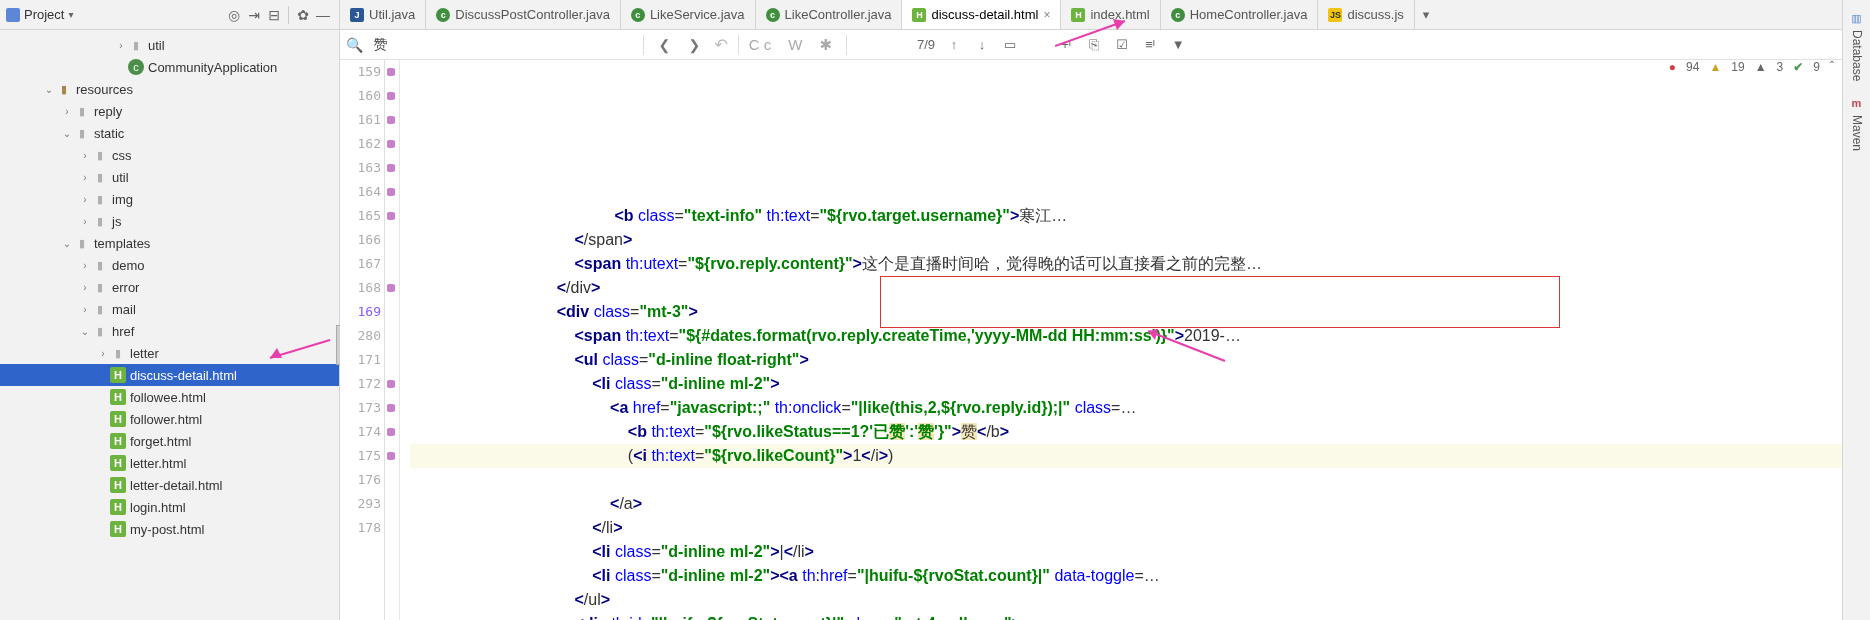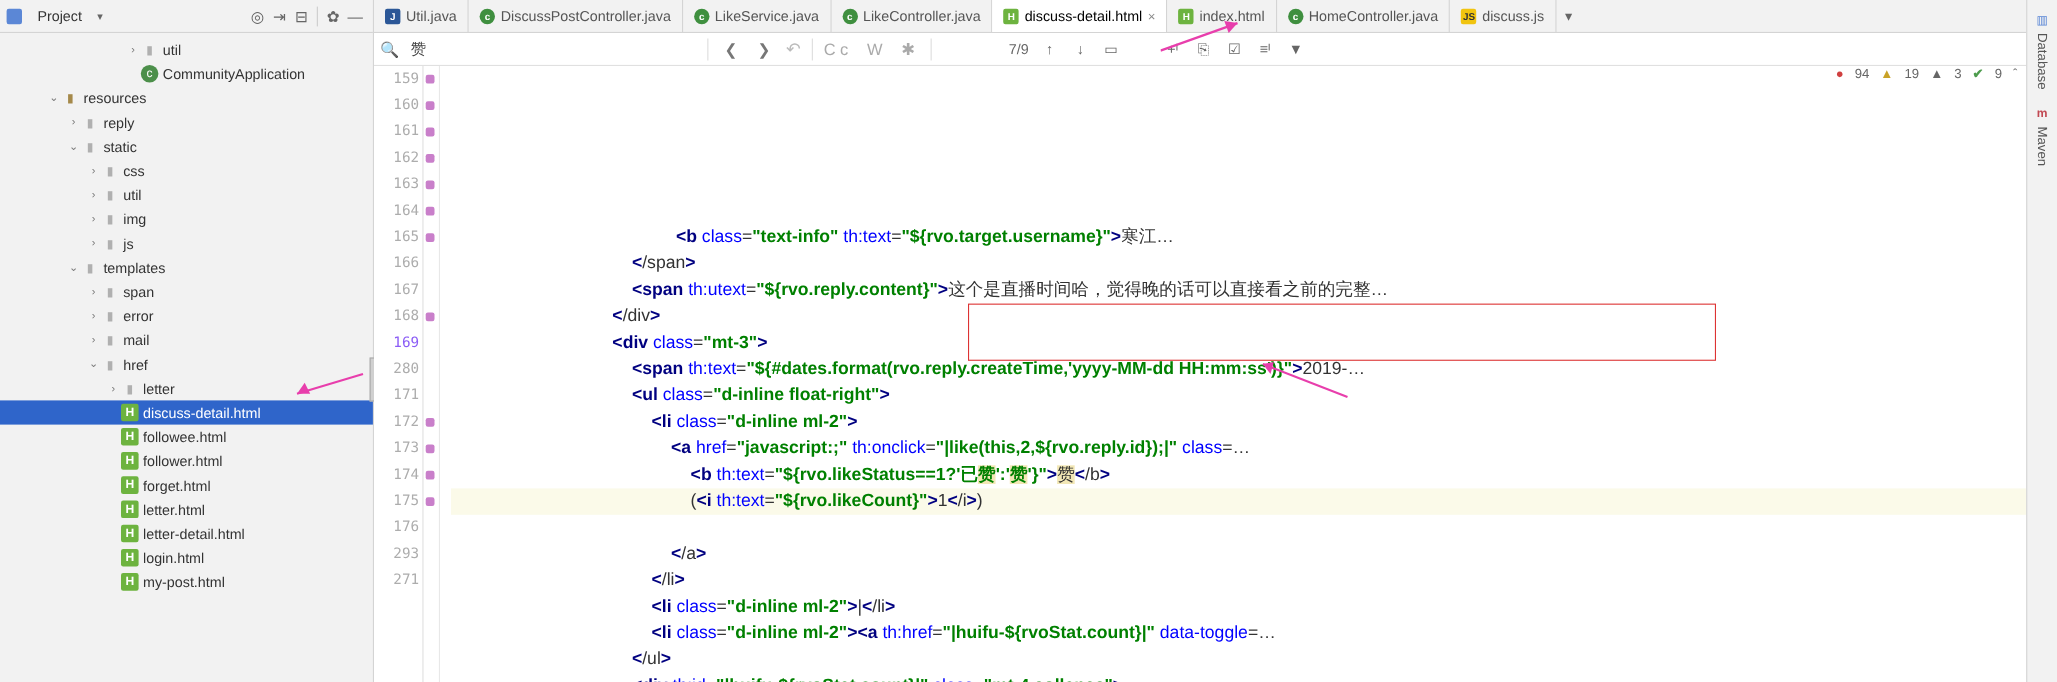--- a/index.html
+++ b/index.html
@@ -1,21 +1,21 @@
 <!DOCTYPE html>
 <html><head>
   <meta charset="utf-8">
   <style>
     * { margin:0; padding:0; box-sizing:border-box; font-family:"Segoe UI",Arial,sans-serif; }
     body { width:1870px; height:620px; background:#fff; overflow:hidden; font-size:13px; color:#333; position:relative; }
     .root { display:flex; height:100%; }
     
     .sidebar { width:340px; background:#f2f2f2; border-right:1px solid #d4d4d4; display:flex; flex-direction:column; }
     .side-head { height:30px; display:flex; align-items:center; padding:0 6px; border-bottom:1px solid #d4d4d4; }
-    .side-head .title { display:flex; align-items:center; gap:14px; font-size:13px; color:#333; }
+    .side-head .title { display:flex; align-items:center; gap:4px; font-size:13px; color:#333; }
     .side-head .title .arw { font-size:10px; color:#666; }
     .side-head .spacer { flex:1; }
     .side-head .tool { width:20px; text-align:center; color:#666; font-size:14px; cursor:pointer; }
     .side-head .sep { width:1px; height:18px; background:#ccc; margin:0 4px; }
     .tree { flex:1; overflow:auto; padding-top:4px; }
     .tree .row { height:22px; display:flex; align-items:center; padding-left:6px; white-space:nowrap; }
     .tree .row.sel { background:#2f65ca; color:#fff; }
     .tree .arrow { width:14px; display:inline-block; text-align:center; color:#7a7a7a; font-size:10px; }
     .tree .row.sel .arrow { color:#fff; }
     .tree .ico { width:16px; height:16px; display:inline-flex; align-items:center; justify-content:center; margin-right:4px; font-size:11px; }
@@ -154,21 +154,21 @@
         <div class="row">
           <span class="ind" style="width: 54px;"></span>
           <span class="arrow">⌄</span>
           <span class="ico folder">▮</span>
           <span>templates</span>
         </div>
         <div class="row">
           <span class="ind" style="width: 72px;"></span>
           <span class="arrow">›</span>
           <span class="ico folder">▮</span>
-          <span>span</span>
+          <span>demo</span>
         </div>
         <div class="row">
           <span class="ind" style="width: 72px;"></span>
           <span class="arrow">›</span>
           <span class="ico folder">▮</span>
           <span>error</span>
         </div>
         <div class="row">
           <span class="ind" style="width: 72px;"></span>
           <span class="arrow">›</span>
@@ -312,21 +312,21 @@
           <div class="ln">168<span class="mark"></span></div>
           <div class="ln cur">169</div>
           <div class="ln">280</div>
           <div class="ln">171</div>
           <div class="ln">172<span class="mark"></span></div>
           <div class="ln">173<span class="mark"></span></div>
           <div class="ln">174<span class="mark"></span></div>
           <div class="ln">175<span class="mark"></span></div>
           <div class="ln">176</div>
           <div class="ln">293</div>
-          <div class="ln">271</div>
+          <div class="ln">178</div>
         </div>
       <div class="code" id="code">
         
         <div class="redbox" style="left:480px; top:216px; width:680px; height:52px;"></div>
         
         <svg class="pink-arrow arrow-annot" style="left:740px; top:266px; width:90px; height:40px;">
           <line x1="85" y1="35" x2="8" y2="5"></line>
             <polygon points="8,5 18,3 15,14"></polygon>
         </svg>
       <div class="l">                                              <span class="t-tag">&lt;b</span> <span class="t-attr">class</span>=<span class="t-str">"text-info"</span> <span class="t-attr">th:text</span>=<span class="t-str">"${rvo.target.username}"</span><span class="t-tag">&gt;</span>寒江…</div><div class="l">                                     <span class="t-tag">&lt;</span>/span<span class="t-tag">&gt;</span></div><div class="l">                                     <span class="t-tag">&lt;span</span> <span class="t-attr">th:utext</span>=<span class="t-str">"${rvo.reply.content}"</span><span class="t-tag">&gt;</span>这个是直播时间哈，觉得晚的话可以直接看之前的完整…</div><div class="l">                                 <span class="t-tag">&lt;</span>/div<span class="t-tag">&gt;</span></div><div class="l">                                 <span class="t-tag">&lt;div</span> <span class="t-attr">class</span>=<span class="t-str">"mt-3"</span><span class="t-tag">&gt;</span></div><div class="l">                                     <span class="t-tag">&lt;span</span> <span class="t-attr">th:text</span>=<span class="t-str">"${#dates.format(rvo.reply.createTime,'yyyy-MM-dd HH:mm:ss')}"</span><span class="t-tag">&gt;</span>2019-…</div><div class="l">                                     <span class="t-tag">&lt;ul</span> <span class="t-attr">class</span>=<span class="t-str">"d-inline float-right"</span><span class="t-tag">&gt;</span></div><div class="l">                                         <span class="t-tag">&lt;li</span> <span class="t-attr">class</span>=<span class="t-str">"d-inline ml-2"</span><span class="t-tag">&gt;</span></div><div class="l">                                             <span class="t-tag">&lt;a</span> <span class="t-attr">href</span>=<span class="t-str">"javascript:;"</span> <span class="t-attr">th:onclick</span>=<span class="t-str">"|like(this,2,${rvo.reply.id});|"</span> <span class="t-attr">class</span>=…</div><div class="l">                                                 <span class="t-tag">&lt;b</span> <span class="t-attr">th:text</span>=<span class="t-str">"${rvo.likeStatus==1?'已<span class="t-hly">赞</span>':'<span class="t-hly">赞</span>'}"</span><span class="t-tag">&gt;</span><span class="t-hly">赞</span><span class="t-tag">&lt;</span>/b<span class="t-tag">&gt;</span></div><div class="l hl-line">                                                 (<span class="t-tag">&lt;i</span> <span class="t-attr">th:text</span>=<span class="t-str">"${rvo.likeCount}"</span><span class="t-tag">&gt;</span>1<span class="t-tag">&lt;</span>/i<span class="t-tag">&gt;</span>)</div><div class="l"></div><div class="l">                                             <span class="t-tag">&lt;</span>/a<span class="t-tag">&gt;</span></div><div class="l">                                         <span class="t-tag">&lt;</span>/li<span class="t-tag">&gt;</span></div><div class="l">                                         <span class="t-tag">&lt;li</span> <span class="t-attr">class</span>=<span class="t-str">"d-inline ml-2"</span><span class="t-tag">&gt;</span>|<span class="t-tag">&lt;</span>/li<span class="t-tag">&gt;</span></div><div class="l">                                         <span class="t-tag">&lt;li</span> <span class="t-attr">class</span>=<span class="t-str">"d-inline ml-2"</span><span class="t-tag">&gt;</span><span class="t-tag">&lt;a</span> <span class="t-attr">th:href</span>=<span class="t-str">"|huifu-${rvoStat.count}|"</span> <span class="t-attr">data-toggle</span>=…</div><div class="l">                                     <span class="t-tag">&lt;</span>/ul<span class="t-tag">&gt;</span></div><div class="l">                                     <span class="t-tag">&lt;div</span> <span class="t-attr">th:id</span>=<span class="t-str">"|huifu-${rvoStat.count}|"</span> <span class="t-attr">class</span>=<span class="t-str">"mt-4 collapse"</span><span class="t-tag">&gt;</span></div></div>

